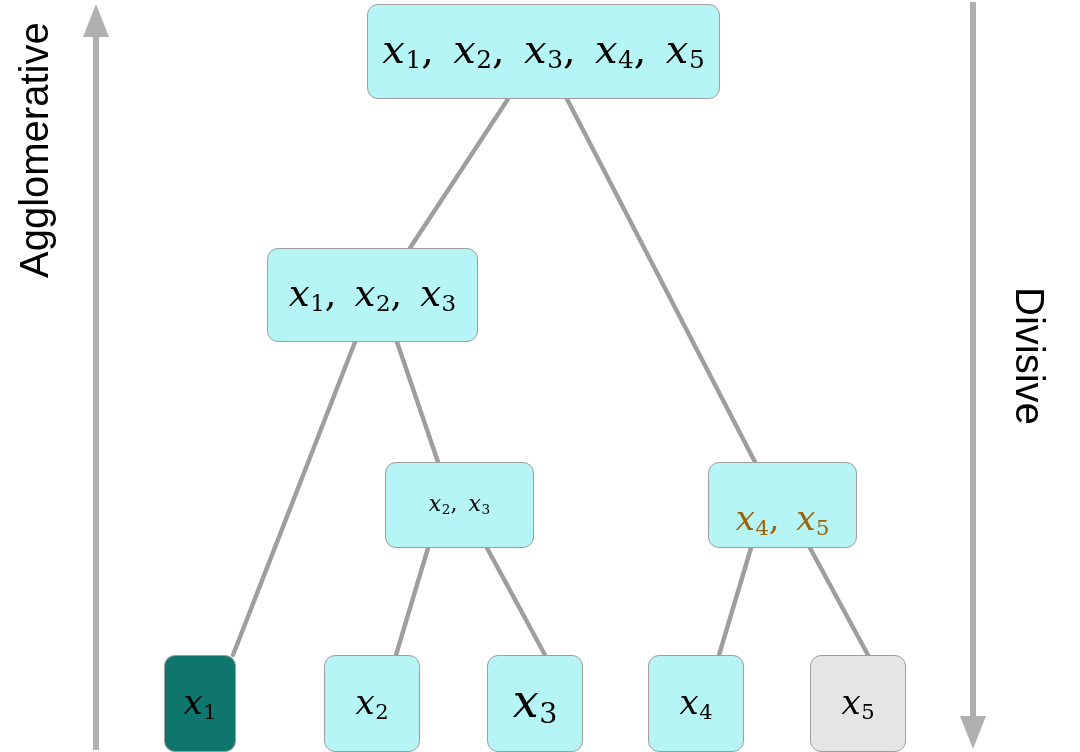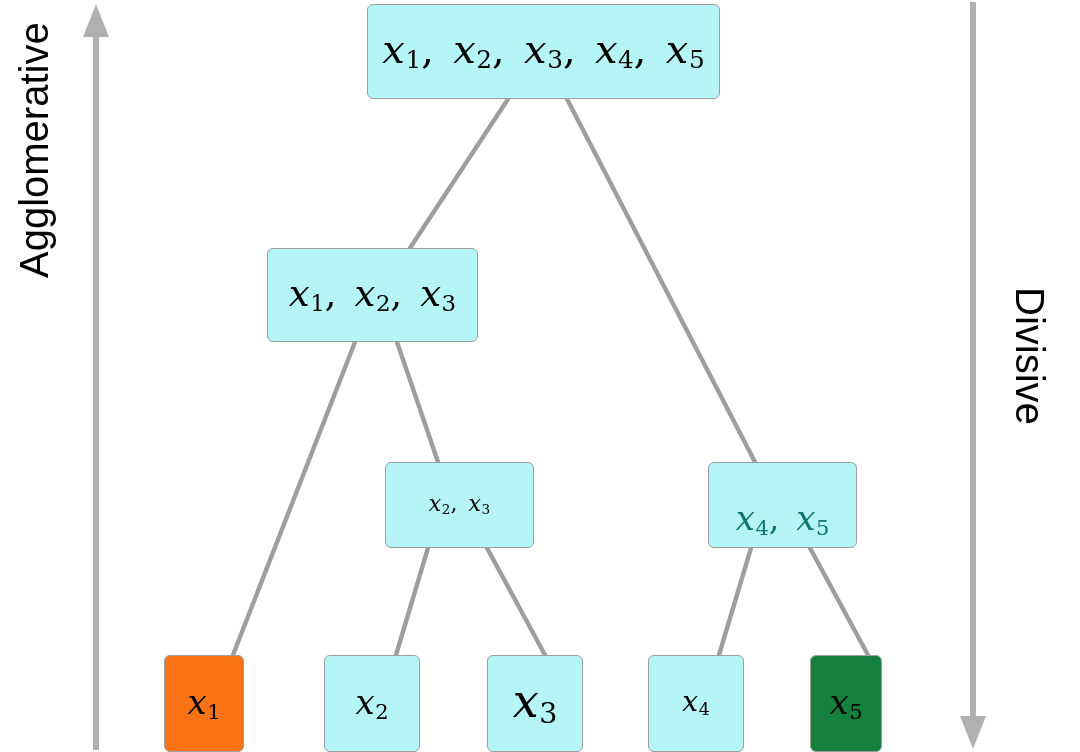--- a/index.html
+++ b/index.html
@@ -21,21 +21,21 @@
     top: 0;
     width: 1080px;
     height: 752px;
     pointer-events: none;
   }
   .node {
     position: absolute;
     box-sizing: border-box;
     background: #b5f5f5;
     border: 1.6px solid #9e9e9e;
-    border-radius: 6px;
+    border-radius: 11px;
     display: flex;
     align-items: center;
     justify-content: center;
     z-index: 3;
   }
   .node-label {
     font-family: "DejaVu Serif", "Liberation Serif", serif;
     font-style: italic;
     color: #000000;
     white-space: nowrap;
@@ -112,32 +112,32 @@
       <div class="node" style="left: 367px; top: 4px; width: 353px; height: 95px; background: rgb(181, 245, 245); border-color: rgb(158, 158, 158);">
         <span class="node-label" style="font-size: 40px; color: rgb(0, 0, 0);">x<sub>1</sub><span class="sep">, </span>x<sub>2</sub><span class="sep">, </span>x<sub>3</sub><span class="sep">, </span>x<sub>4</sub><span class="sep">, </span>x<sub>5</sub></span>
       </div>
       <div class="node" style="left: 267px; top: 248px; width: 211px; height: 94px; background: rgb(181, 245, 245); border-color: rgb(158, 158, 158);">
         <span class="node-label" style="font-size: 37px; color: rgb(0, 0, 0);">x<sub>1</sub><span class="sep">, </span>x<sub>2</sub><span class="sep">, </span>x<sub>3</sub></span>
       </div>
       <div class="node" style="left: 385px; top: 462px; width: 149px; height: 86px; background: rgb(181, 245, 245); border-color: rgb(158, 158, 158);">
         <span class="node-label" style="font-size: 22px; color: rgb(0, 0, 0);">x<sub>2</sub><span class="sep">, </span>x<sub>3</sub></span>
       </div>
       <div class="node" style="left: 708px; top: 462px; width: 149px; height: 86px; background: rgb(181, 245, 245); border-color: rgb(158, 158, 158);">
-        <span class="node-label" style="font-size: 34px; color: #0f766e; margin-top: 28px;">x<sub>4</sub><span class="sep">, </span>x<sub>5</sub></span>
+        <span class="node-label" style="font-size: 34px; color: #a16207; margin-top: 28px;">x<sub>4</sub><span class="sep">, </span>x<sub>5</sub></span>
       </div>
-      <div class="node" style="left: 164px; top: 655px; width: 80px; height: 97px; background: #f97316; border-color: rgb(158, 158, 158);">
+      <div class="node" style="left: 164px; top: 655px; width: 72px; height: 97px; background: #0f766e; border-color: rgb(158, 158, 158);">
         <span class="node-label" style="font-size: 34px; color: rgb(0, 0, 0);">x<sub>1</sub></span>
       </div>
       <div class="node" style="left: 324px; top: 655px; width: 96px; height: 97px; background: rgb(181, 245, 245); border-color: rgb(158, 158, 158);">
         <span class="node-label" style="font-size: 34px; color: rgb(0, 0, 0);">x<sub>2</sub></span>
       </div>
       <div class="node" style="left: 487px; top: 655px; width: 96px; height: 97px; background: rgb(181, 245, 245); border-color: rgb(158, 158, 158);">
         <span class="node-label" style="font-size: 46px; color: rgb(0, 0, 0);">x<sub>3</sub></span>
       </div>
       <div class="node" style="left: 648px; top: 655px; width: 96px; height: 97px; background: rgb(181, 245, 245); border-color: rgb(158, 158, 158);">
-        <span class="node-label" style="font-size: 28px; color: rgb(0, 0, 0);">x<sub>4</sub></span>
+        <span class="node-label" style="font-size: 34px; color: rgb(0, 0, 0);">x<sub>4</sub></span>
       </div>
-      <div class="node" style="left: 810px; top: 655px; width: 72px; height: 97px; background: #15803d; border-color: rgb(158, 158, 158);">
+      <div class="node" style="left: 810px; top: 655px; width: 96px; height: 97px; background: #e5e5e5; border-color: rgb(158, 158, 158);">
         <span class="node-label" style="font-size: 34px; color: rgb(0, 0, 0);">x<sub>5</sub></span>
       </div>
     </div>
 
 </div>
 
 </body></html>

